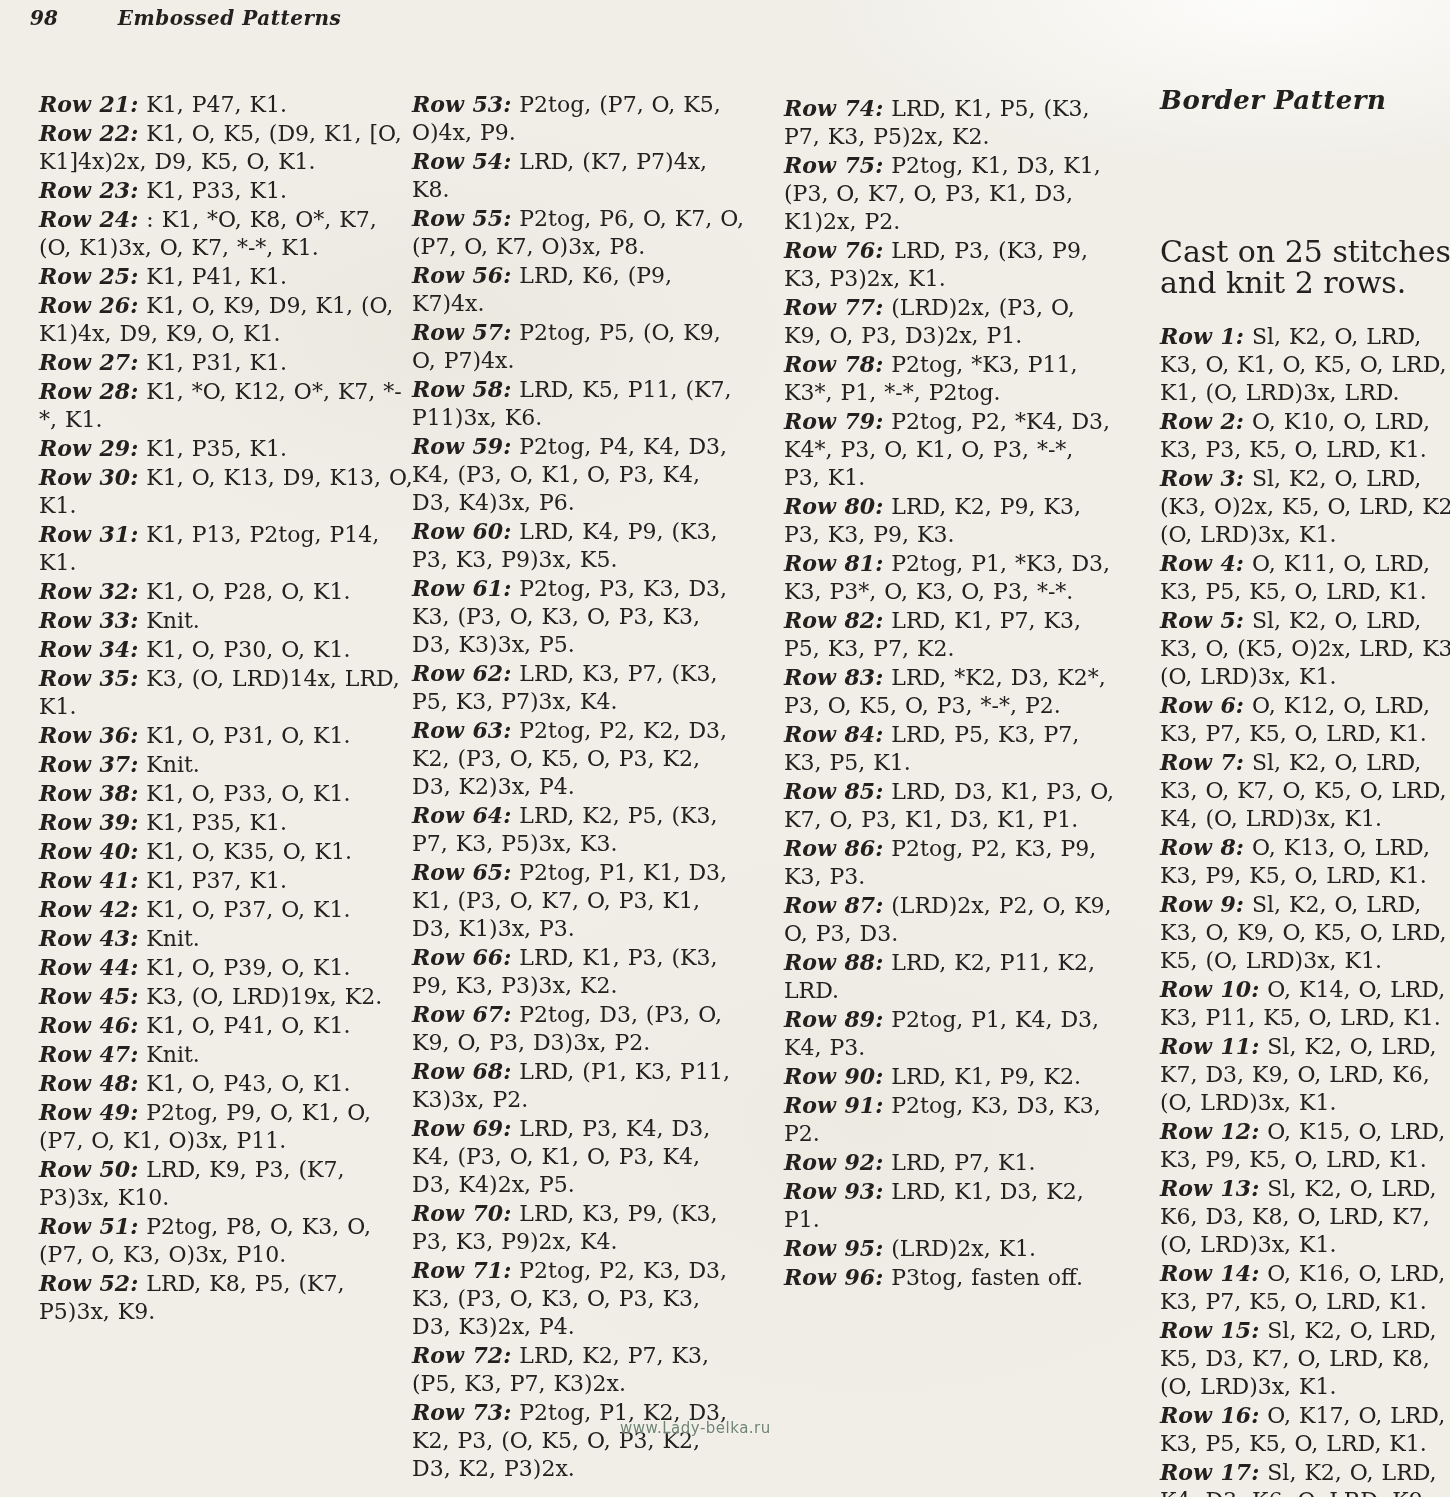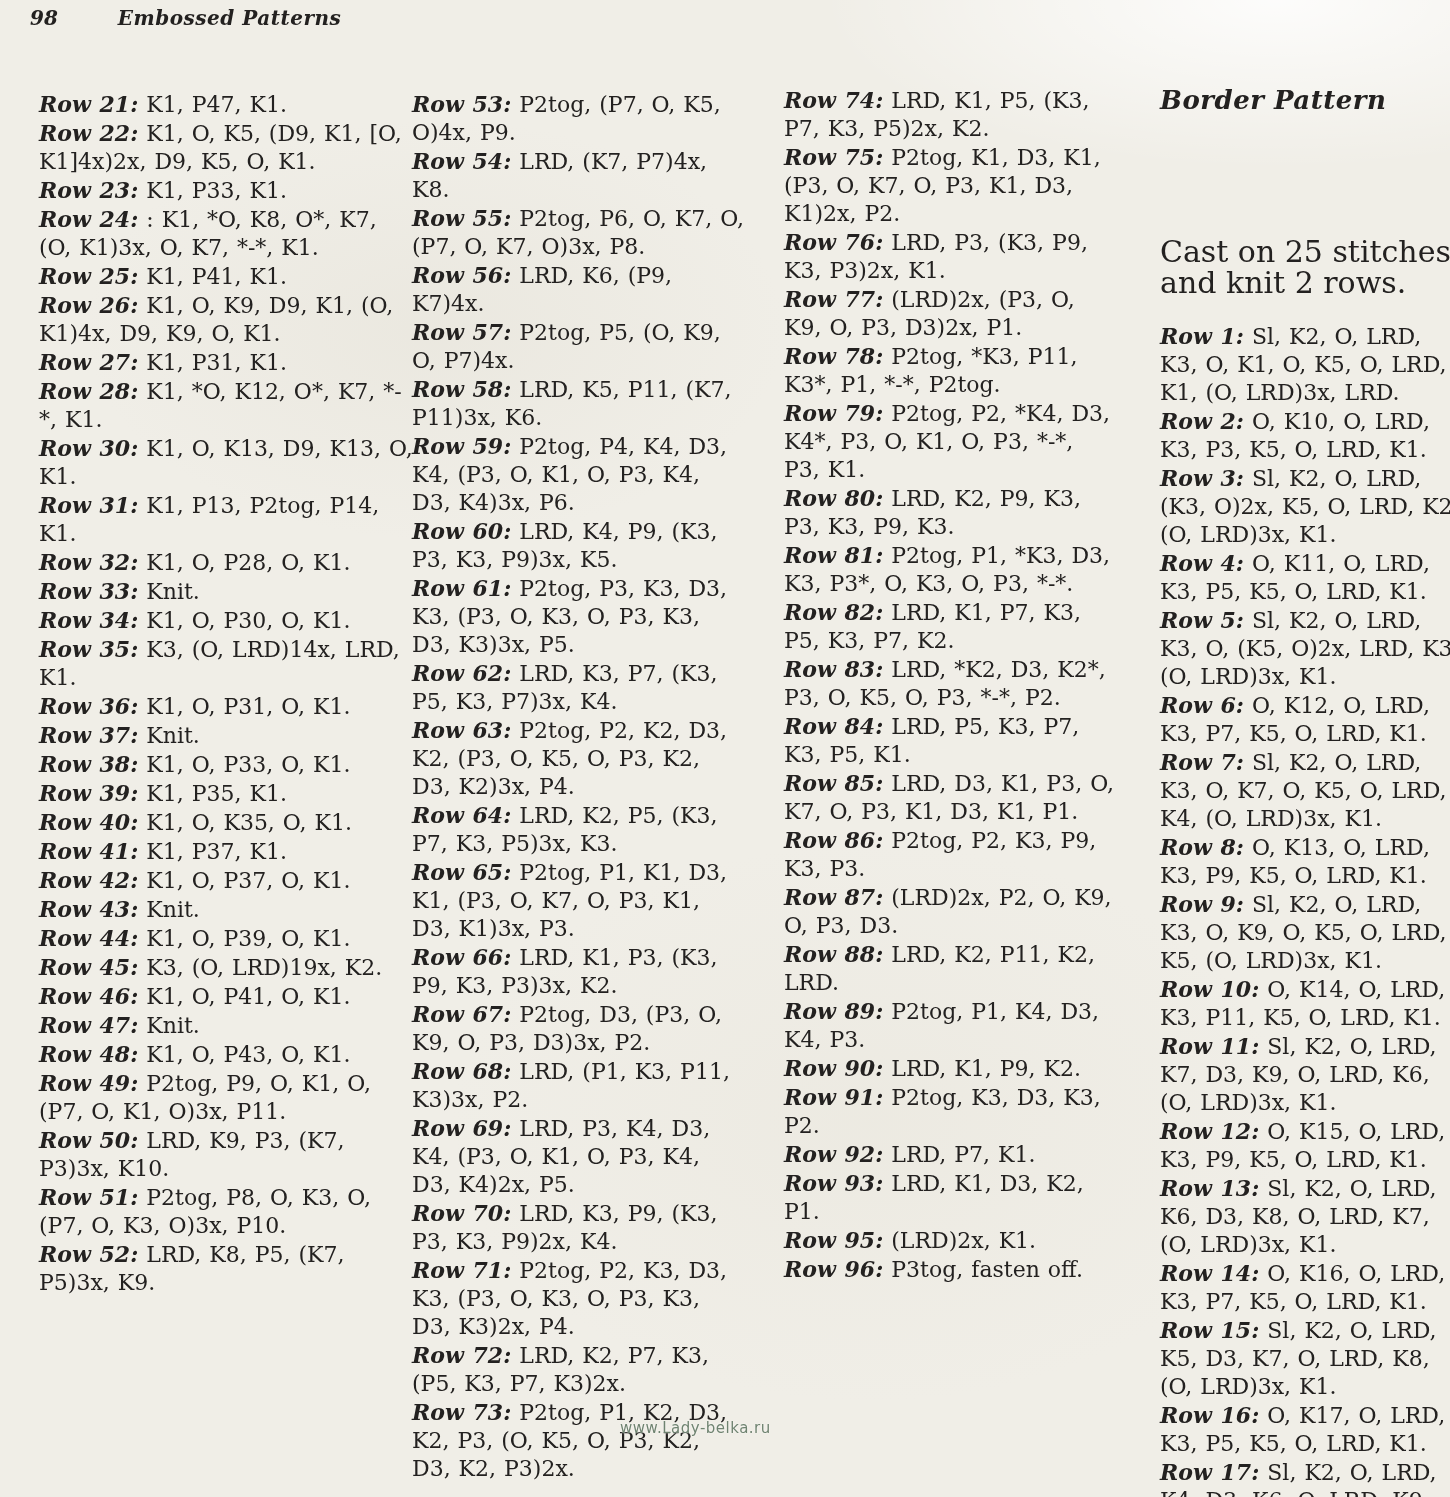--- a/index.html
+++ b/index.html
@@ -21,21 +21,21 @@
     display:flex;align-items:baseline;gap:60px;
     font-size:20px;
   }
   .pg-num{font-style:italic;font-weight:bold;}
   .pg-title{font-style:italic;font-weight:bold;letter-spacing:.5px;}
   .col{position:absolute;margin-left:14px;}
   .col p.row{margin:0;font-size:22px;line-height:28px;word-spacing:1px;}
   .col .lbl{font-weight:bold;font-style:italic;}
   .col1{left:25px;top:90px;width:378px;}
   .col2{left:398px;top:90px;width:332px;}
-  .col3{left:770px;top:86px;width:332px;}
+  .col3{left:770px;top:94px;width:332px;}
   .col4{left:1146px;top:82px;width:302px;}
   .border-heading{
     margin:0 0 118px 0;
     font-size:26px;line-height:36px;
     font-style:italic;font-weight:bold;letter-spacing:.5px;
   }
   .intro{
     margin:0 0 24px 0;
     font-size:30px;line-height:31px;
   }
@@ -59,20 +59,21 @@
 
   <section class="col col1">
       <p class="row"><b class="lbl">Row 21:</b><span>&nbsp;K1, P47, K1.</span></p>
       <p class="row"><b class="lbl">Row 22:</b><span>&nbsp;K1, O, K5, (D9, K1, [O, K1]4x)2x, D9, K5, O, K1.</span></p>
       <p class="row"><b class="lbl">Row 23:</b><span>&nbsp;K1, P33, K1.</span></p>
       <p class="row"><b class="lbl">Row 24:</b><span>&nbsp;: K1, *O, K8, O*, K7, (O, K1)3x, O, K7, *-*, K1.</span></p>
       <p class="row"><b class="lbl">Row 25:</b><span>&nbsp;K1, P41, K1.</span></p>
       <p class="row"><b class="lbl">Row 26:</b><span>&nbsp;K1, O, K9, D9, K1, (O, K1)4x, D9, K9, O, K1.</span></p>
       <p class="row"><b class="lbl">Row 27:</b><span>&nbsp;K1, P31, K1.</span></p>
       <p class="row"><b class="lbl">Row 28:</b><span>&nbsp;K1, *O, K12, O*, K7, *-*, K1.</span></p>
+      <p class="row"><b class="lbl">Row 29:</b><span>&nbsp;K1, P35, K1.</span></p>
       <p class="row"><b class="lbl">Row 30:</b><span>&nbsp;K1, O, K13, D9, K13, O, K1.</span></p>
       <p class="row"><b class="lbl">Row 31:</b><span>&nbsp;K1, P13, P2tog, P14, K1.</span></p>
       <p class="row"><b class="lbl">Row 32:</b><span>&nbsp;K1, O, P28, O, K1.</span></p>
       <p class="row"><b class="lbl">Row 33:</b><span>&nbsp;Knit.</span></p>
       <p class="row"><b class="lbl">Row 34:</b><span>&nbsp;K1, O, P30, O, K1.</span></p>
       <p class="row"><b class="lbl">Row 35:</b><span>&nbsp;K3, (O, LRD)14x, LRD, K1.</span></p>
       <p class="row"><b class="lbl">Row 36:</b><span>&nbsp;K1, O, P31, O, K1.</span></p>
       <p class="row"><b class="lbl">Row 37:</b><span>&nbsp;Knit.</span></p>
       <p class="row"><b class="lbl">Row 38:</b><span>&nbsp;K1, O, P33, O, K1.</span></p>
       <p class="row"><b class="lbl">Row 39:</b><span>&nbsp;K1, P35, K1.</span></p>

